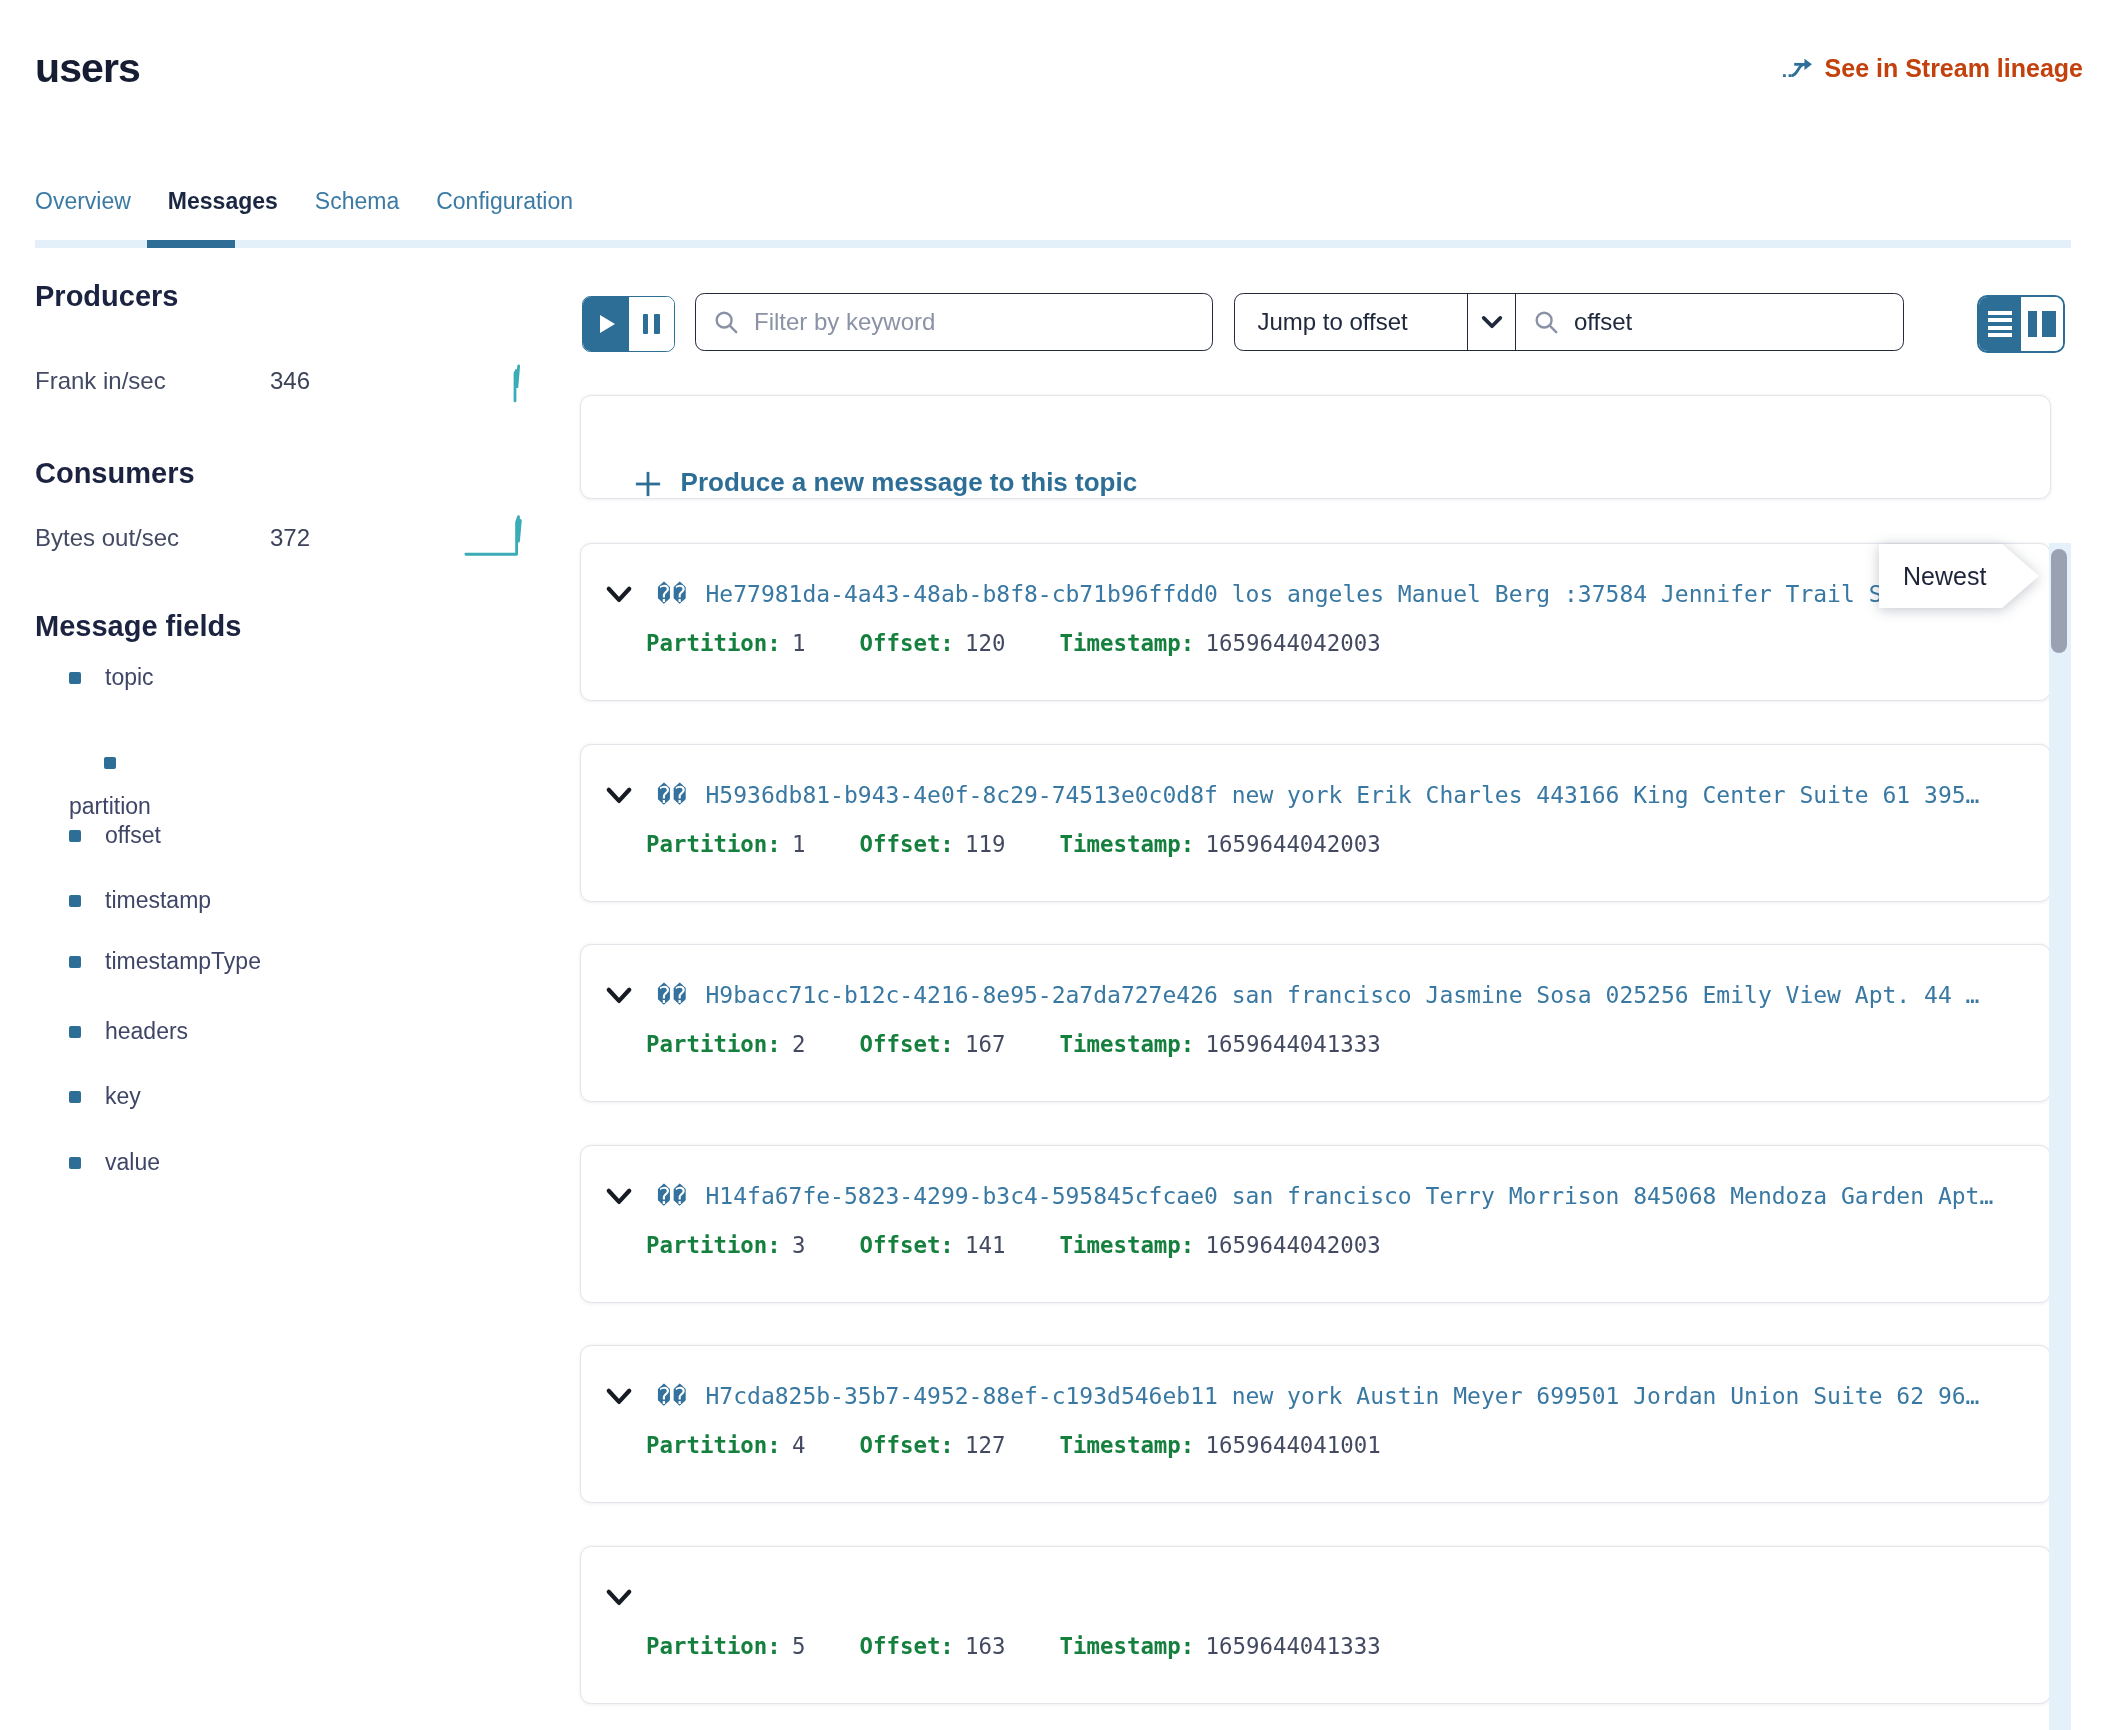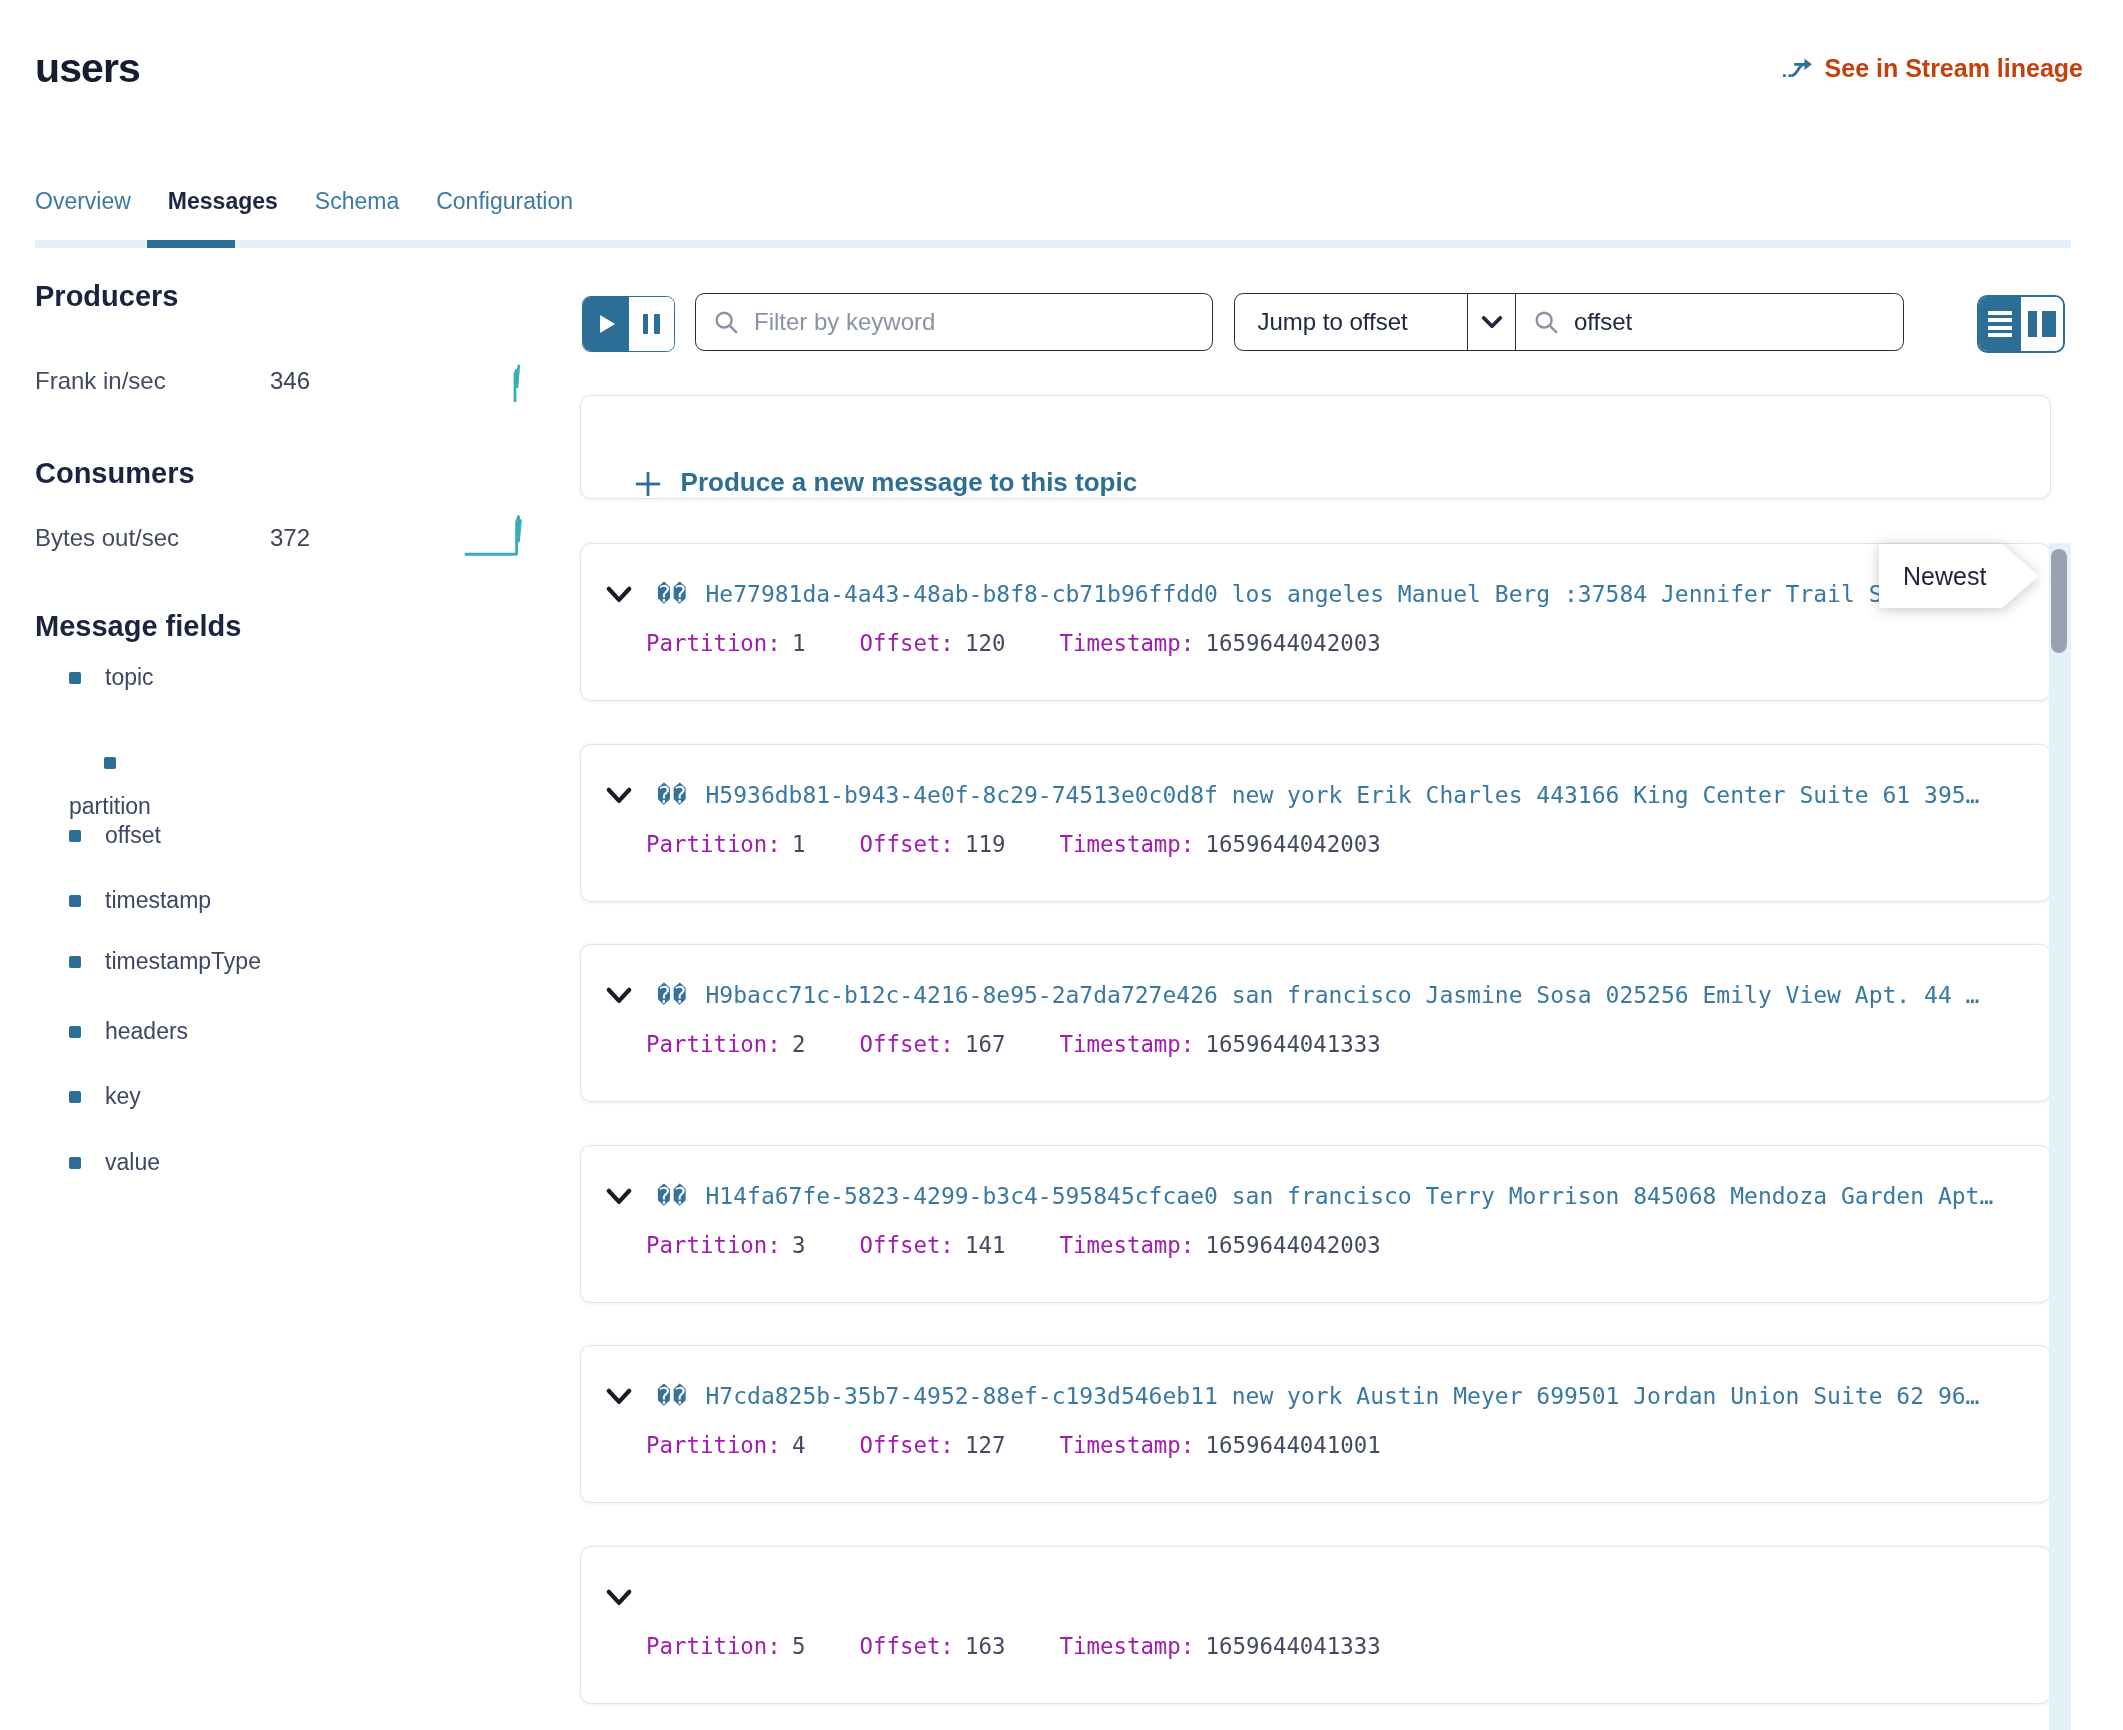--- a/index.html
+++ b/index.html
@@ -55,21 +55,21 @@
   .produce-card{top:395px;height:104px;display:flex;align-items:flex-end;padding-left:53px;gap:18.6px;cursor:pointer;}
   .produce-label{font-size:26px;font-weight:700;color:#2d6e96;}
   .msg{height:158px;}
   .msg .row-chevron{position:absolute;left:24px;top:41px;cursor:pointer;}
   .keyline{position:absolute;left:76px;top:37px;right:13px;white-space:nowrap;overflow:hidden;
     font-family:"DejaVu Sans Mono",monospace;font-size:23px;color:#3878a3;}
   .kprefix{margin-right:17px;letter-spacing:1.9px;color:#34719c;}
   .metaline{position:absolute;left:65px;top:86px;display:flex;gap:54px;white-space:nowrap;
     font-family:"DejaVu Sans Mono",monospace;font-size:22.4px;}
   .metaline .pair{display:flex;gap:11.2px;}
-  .mlabel{font-weight:400;color:#a21caf;}
+  .mlabel{font-weight:700;color:#15803d;}
   .mval{color:#434960;}
   
   .vscroll-track{position:absolute;left:2049px;top:543px;width:22.4px;height:1187px;background:#e4f1fa;}
   .vscroll-thumb{position:absolute;left:1.9px;top:5.6px;width:16px;height:104px;background:#9aa1b3;border-radius:8.4px;cursor:grab;}
   .newest-tip{position:absolute;left:1879px;top:544px;width:160px;height:64px;z-index:5;
     filter:drop-shadow(0 2.8px 6.5px rgba(20,30,60,0.25));}
   .newest-shape{width:100%;height:100%;background:#ffffff;
     clip-path:polygon(0 0,77% 0,100% 50%,77% 100%,0 100%);
     display:flex;align-items:center;padding-left:24px;box-sizing:border-box;
     font-size:25px;color:#1d2338;}

